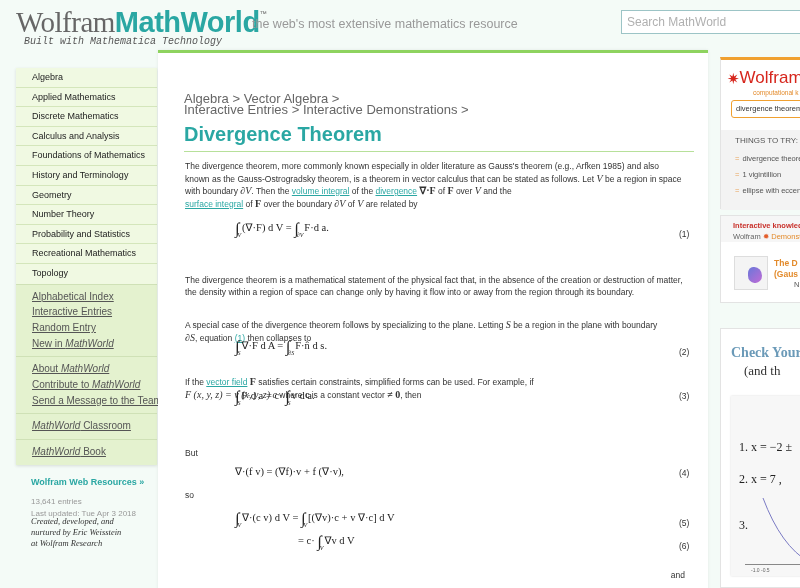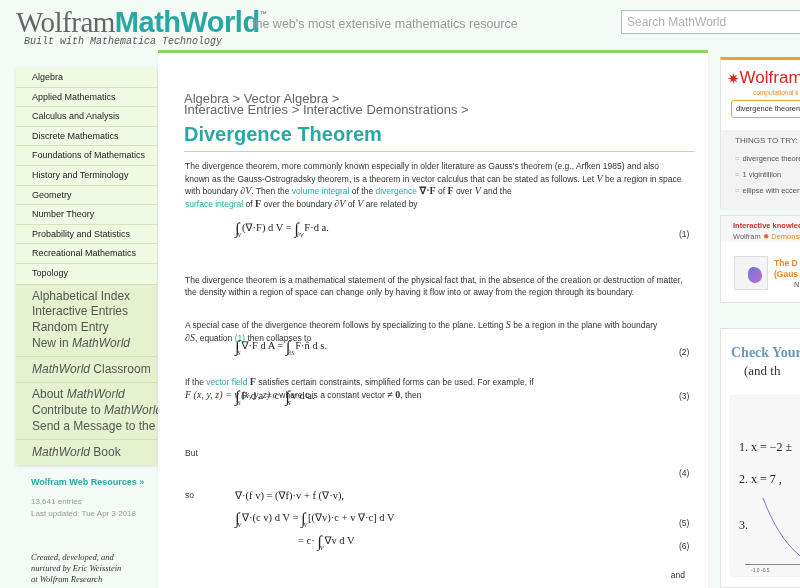--- a/index.html
+++ b/index.html
@@ -15,35 +15,35 @@
   .logo-sub { position: absolute; left: 24px; top: 36px; font-family: Liberation Mono, monospace; font-style: italic; font-size: 10px; color: #555; white-space: nowrap; }
   .tagline { position: absolute; left: 252px; top: 17px; font-size: 12.5px; color: #999; white-space: nowrap; }
   .search { position: absolute; left: 621px; top: 10px; width: 185px; height: 24px; border: 1px solid #9cc4c6; background: #fff; padding: 4px 5px; font-size: 12px; color: #aaa; font-family: "Liberation Sans", sans-serif; outline: none; }
   .search::placeholder { color: #b0b0b0; }
 
   
   .sidebar { position: absolute; left: 16px; top: 68px; width: 141px; background: #e9f5d6; box-shadow: 0 1px 3px rgba(0,0,0,0.12); }
   .topics .topic { display: block; height: 19.6px; line-height: 19.6px; padding-left: 16px; font-size: 9px; color: #222; border-bottom: 1px solid #d4e6bb; background: #f0f9e2; cursor: pointer; white-space: nowrap; }
   .topic:last-child { border-bottom: none; }
   .side-group { padding: 4px 0 5px; border-top: 1px solid #cfe1b6; background: #e4f2cf; }
-  .side-link { display: block; padding-left: 16px; height: 15.7px; line-height: 15.7px; font-size: 12px; color: #555; cursor: pointer; white-space: nowrap; }
+  .side-link { display: block; padding-left: 16px; height: 15.7px; line-height: 15.7px; font-size: 10px; color: #555; cursor: pointer; white-space: nowrap; text-decoration: underline; }
   .side-group.single .side-link { height: 16px; line-height: 16px; }
   .it { font-style: italic; }
 
   .resources { position: absolute; left: 31px; top: 477px; font-size: 9px; font-weight: bold; color: #2aa7a3; white-space: nowrap; }
   .stats { position: absolute; left: 31px; top: 496px; font-size: 8px; color: #999; line-height: 12px; white-space: nowrap; }
-  .credits { position: absolute; left: 31px; top: 552px; font-family: "Liberation Serif", serif; font-style: italic; font-size: 8.5px; color: #333; line-height: 11px; white-space: nowrap; }
+  .credits { position: absolute; left: 31px; top: 516px; font-family: "Liberation Serif", serif; font-style: italic; font-size: 8.5px; color: #333; line-height: 11px; white-space: nowrap; }
 
   
   .main { position: absolute; left: 158px; top: 50px; width: 550px; height: 540px; background: #fff; border-top: 3px solid #8ed35f; box-shadow: 0 0 3px rgba(0,0,0,0.08); }
   .breadcrumb { position: absolute; left: 26px; top: 40px; font-size: 13px; color: #666; line-height: 11px; white-space: nowrap; }
   .breadcrumb a { color: #666; text-decoration: none; cursor: pointer; }
   .title { position: absolute; left: 26px; top: 70px; font-size: 20px; color: #2aa7a3; white-space: nowrap; }
   .title-rule { position: absolute; left: 26px; top: 98px; width: 510px; height: 1px; background: #b7e09a; }
-  .link { color: #2aa7a3; cursor: pointer; }
+  .link { color: #2aa7a3; cursor: pointer; text-decoration: underline; }
   .mi { font-family: "Liberation Serif", serif; font-style: italic; font-size: 10px; }
   .mb { font-family: "Liberation Serif", serif; font-weight: bold; font-size: 10px; }
   .eq { position: absolute; left: 77px; font-family: "Liberation Serif", serif; font-size: 10.5px; white-space: nowrap; color: #222; }
   .eqn { position: absolute; left: 521px; font-size: 8.5px; color: #333; }
   .para { position: absolute; left: 27px; width: 500px; font-size: 8.5px; line-height: 11.5px; color: #333; }
   .int { font-size: 16px; vertical-align: -3px; }
   .sub { font-size: 6px; font-style: italic; vertical-align: -6px; margin-left: -2px; margin-right: 1px; }
 
   
   .wa-box { position: absolute; left: 720px; top: 57px; width: 90px; height: 152px; background: #fff; border: 1px solid #e3e3e3; border-top: 3px solid #f0a030; }
@@ -85,45 +85,45 @@
   </div>
   <div class="logo-sub">Built with Mathematica Technology</div>
   <div class="tagline">the web's most extensive mathematics resource</div>
   <input class="search" type="text" placeholder="Search MathWorld" style="">
 </div>
 
 <div class="sidebar">
   <div class="topics">
     <a class="topic">Algebra</a>
     <a class="topic">Applied Mathematics</a>
+    <a class="topic">Discrete Mathematics</a>
     <a class="topic">Calculus and Analysis</a>
-    <a class="topic">Discrete Mathematics</a>
     <a class="topic">Foundations of Mathematics</a>
     <a class="topic">History and Terminology</a>
     <a class="topic">Geometry</a>
     <a class="topic">Number Theory</a>
     <a class="topic">Probability and Statistics</a>
     <a class="topic">Recreational Mathematics</a>
     <a class="topic">Topology</a>
   </div>
   <div class="side-group">
     <a class="side-link">Alphabetical Index</a>
     <a class="side-link">Interactive Entries</a>
     <a class="side-link">Random Entry</a>
     <a class="side-link"><span>New in </span><span class="it">MathWorld</span></a>
   </div>
-  <div class="side-group single">
-    <a class="side-link"><span class="it">MathWorld</span><span> Classroom</span></a>
-  </div>
   <div class="side-group">
     <a class="side-link"><span>About </span><span class="it">MathWorld</span></a>
     <a class="side-link"><span>Contribute to </span><span class="it">MathWorld</span></a>
     <a class="side-link">Send a Message to the Team</a>
   </div>
   <div class="side-group single">
+    <a class="side-link"><span class="it">MathWorld</span><span> Classroom</span></a>
+  </div>
+  <div class="side-group single">
     <a class="side-link"><span class="it">MathWorld</span><span> Book</span></a>
   </div>
 </div>
 <a class="resources">Wolfram Web Resources »</a>
 <div class="stats">
   <div>13,641 entries</div>
   <div>Last updated: Tue Apr 3 2018</div>
 </div>
 <div class="credits">
   <div>Created, developed, and</div>
@@ -155,21 +155,21 @@
   <div class="eq" style="top:285px;"><span class="int">∫</span><span class="sub">S</span><span>∇·F d A</span> = <span class="int">∫</span><span class="sub">∂S</span><span>F·n̂ d s.</span></div>
   <div class="eqn" style="top:294px;">(2)</div>
 
   <p class="para" style="top:323px;"><span>If the </span><a class="link">vector field</a> <span class="mb">F</span><span> satisfies certain constraints, simplified forms can be used. For example, if</span><br><span class="mi">F (x, y, z) = v (x, y, z) c</span><span> where </span><span class="mb">c</span><span> is a constant vector </span><span class="mb">≠ 0</span><span>, then</span></p>
 
   <div class="eq" style="top:333px; top:335px;"><span class="int">∫</span><span class="sub">S</span><span>F·d a = c·</span> <span class="int">∫</span><span class="sub">S</span><span>v d a.</span></div>
   <div class="eqn" style="top:338px;">(3)</div>
 
   <p class="para" style="top:395px;">But</p>
 
-  <div class="eq" style="top:436px;"><span>∇·(f v) = (∇f)·v + f (∇·v),</span></div>
+  <div class="eq" style="top:412px;"><span>∇·(f v) = (∇f)·v + f (∇·v),</span></div>
   <div class="eqn" style="top:415px;">(4)</div>
 
   <p class="para" style="top:437px;">so</p>
 
   <div class="eq" style="top:457px;"><span class="int">∫</span><span class="sub">V</span><span>∇·(c v) d V =</span> <span class="int">∫</span><span class="sub">V</span><span>[(∇v)·c + v ∇·c] d V</span></div>
   <div class="eqn" style="top:465px;">(5)</div>
 
   <div class="eq" style="top:480px; left:140px;"><span>= c·</span> <span class="int">∫</span><span class="sub">V</span><span>∇v d V</span></div>
   <div class="eqn" style="top:488px;">(6)</div>
 

